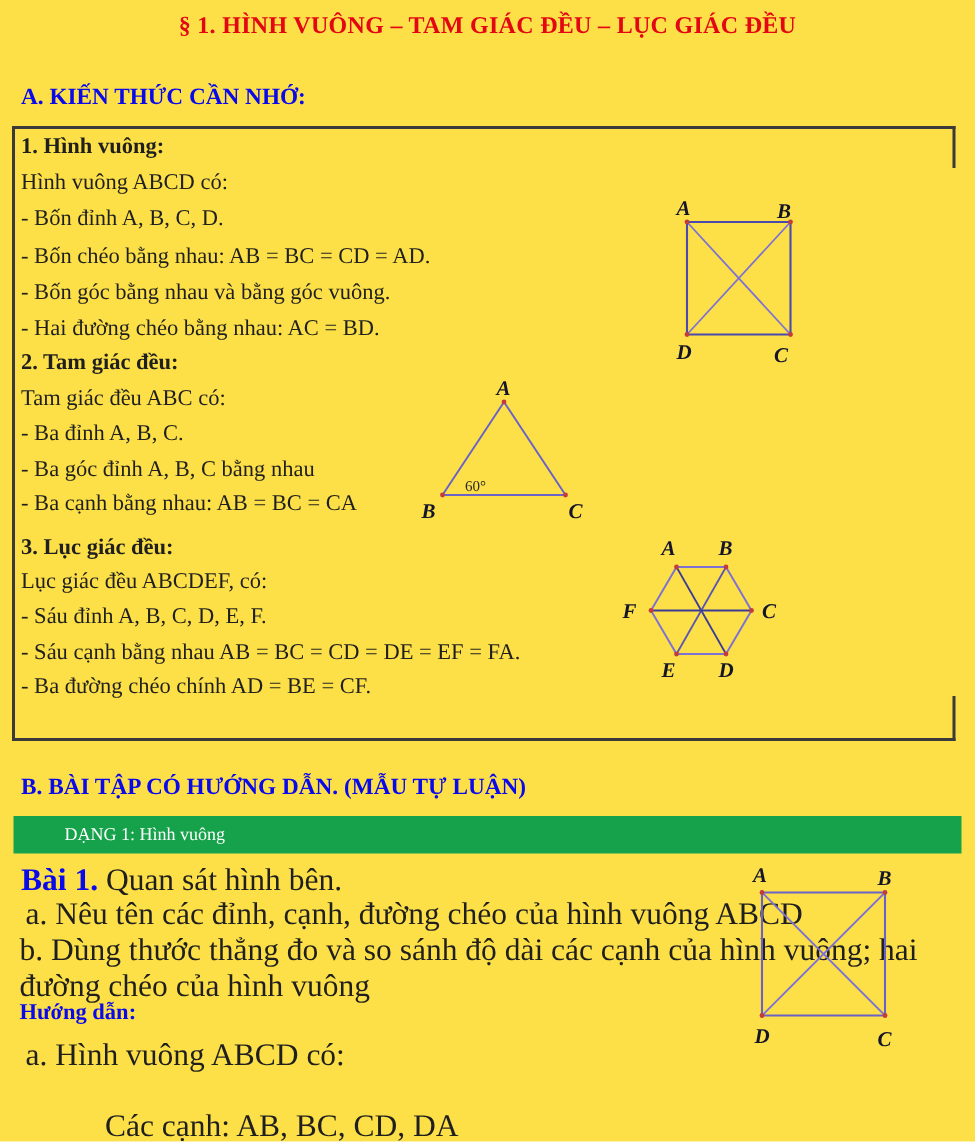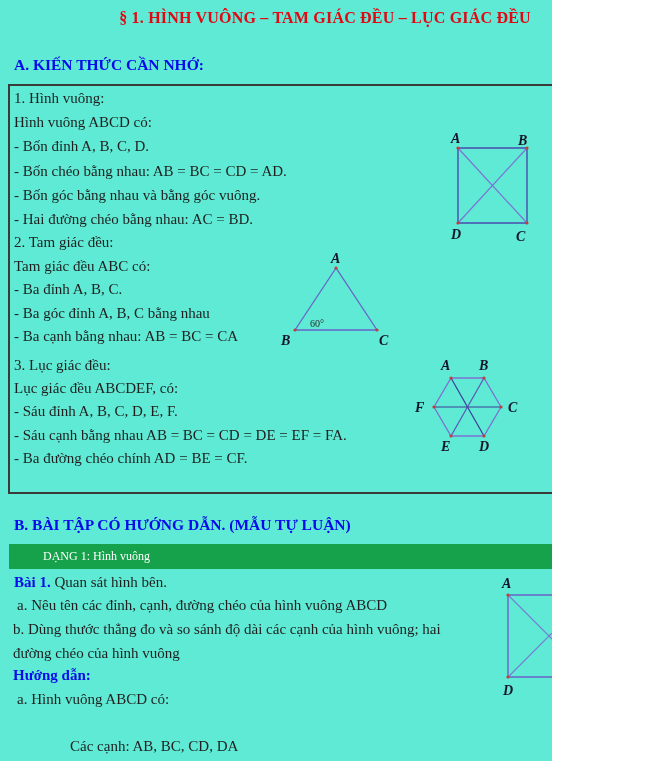--- a/index.html
+++ b/index.html
@@ -1,35 +1,35 @@
 <!DOCTYPE html>
 <html><head>
 <meta charset="utf-8">
 <style>
   html,body{margin:0;padding:0;background:#fff;}
-  .page{position:relative;width:552px;height:761px;background:#5eead4;overflow:hidden;
+  .page{position:relative;width:650px;height:761px;background:#fde047;overflow:hidden;
         font-family:"Liberation Serif",serif;color:#1f1f1f;}
   .abs{position:absolute;}
   .doc-title{top:9px;left:0;width:650px;text-align:center;font-size:16px;font-weight:bold;color:#e30613;letter-spacing:.2px;}
   .h-blue{font-size:15.5px;font-weight:bold;color:#0909ec;}
   .h-a{top:56px;left:14px;}
   .h-b{top:516px;left:14px;}
   .kbox{top:84px;left:8px;width:629px;height:410px;border-top:2px solid #3a3a3a;border-left:2px solid #3a3a3a;border-bottom:2px solid #3a3a3a;box-sizing:border-box;}
   .rseg{position:absolute;width:2px;background:#3a3a3a;left:635px;}
   .rseg-top{top:84px;height:28px;}
   .rseg-bottom{top:464px;height:30px;}
   .sec{left:14px;width:430px;font-size:15px;}
   .sec1{top:86px;line-height:24.2px;}
   .sec2{top:231px;line-height:23.6px;}
   .sec3{top:354px;line-height:23.2px;}
   .ln{white-space:nowrap;}
-  .bold{font-weight:normal;}
+  .bold{font-weight:bold;}
   .banner{top:544px;left:9px;width:632px;height:25px;background:#16a24b;}
   .banner span{display:inline-block;padding-left:34px;line-height:25px;font-size:12px;font-weight:normal;color:#ffffff;}
-  .bodyln{font-size:15px;white-space:nowrap;}
+  .bodyln{font-size:21px;white-space:nowrap;}
   .blue-inline{color:#0909ec;font-weight:bold;}
   svg{position:absolute;overflow:visible;}
   .fig-label{font-family:"Liberation Serif",serif;font-size:14px;font-weight:bold;font-style:italic;fill:#15152a;}
   .fig-angle{font-family:"Liberation Serif",serif;font-size:10px;fill:#2a2a2a;font-style:normal;font-weight:normal;}
 </style>
 </head>
 <body>
 
 <div class="page">
 

